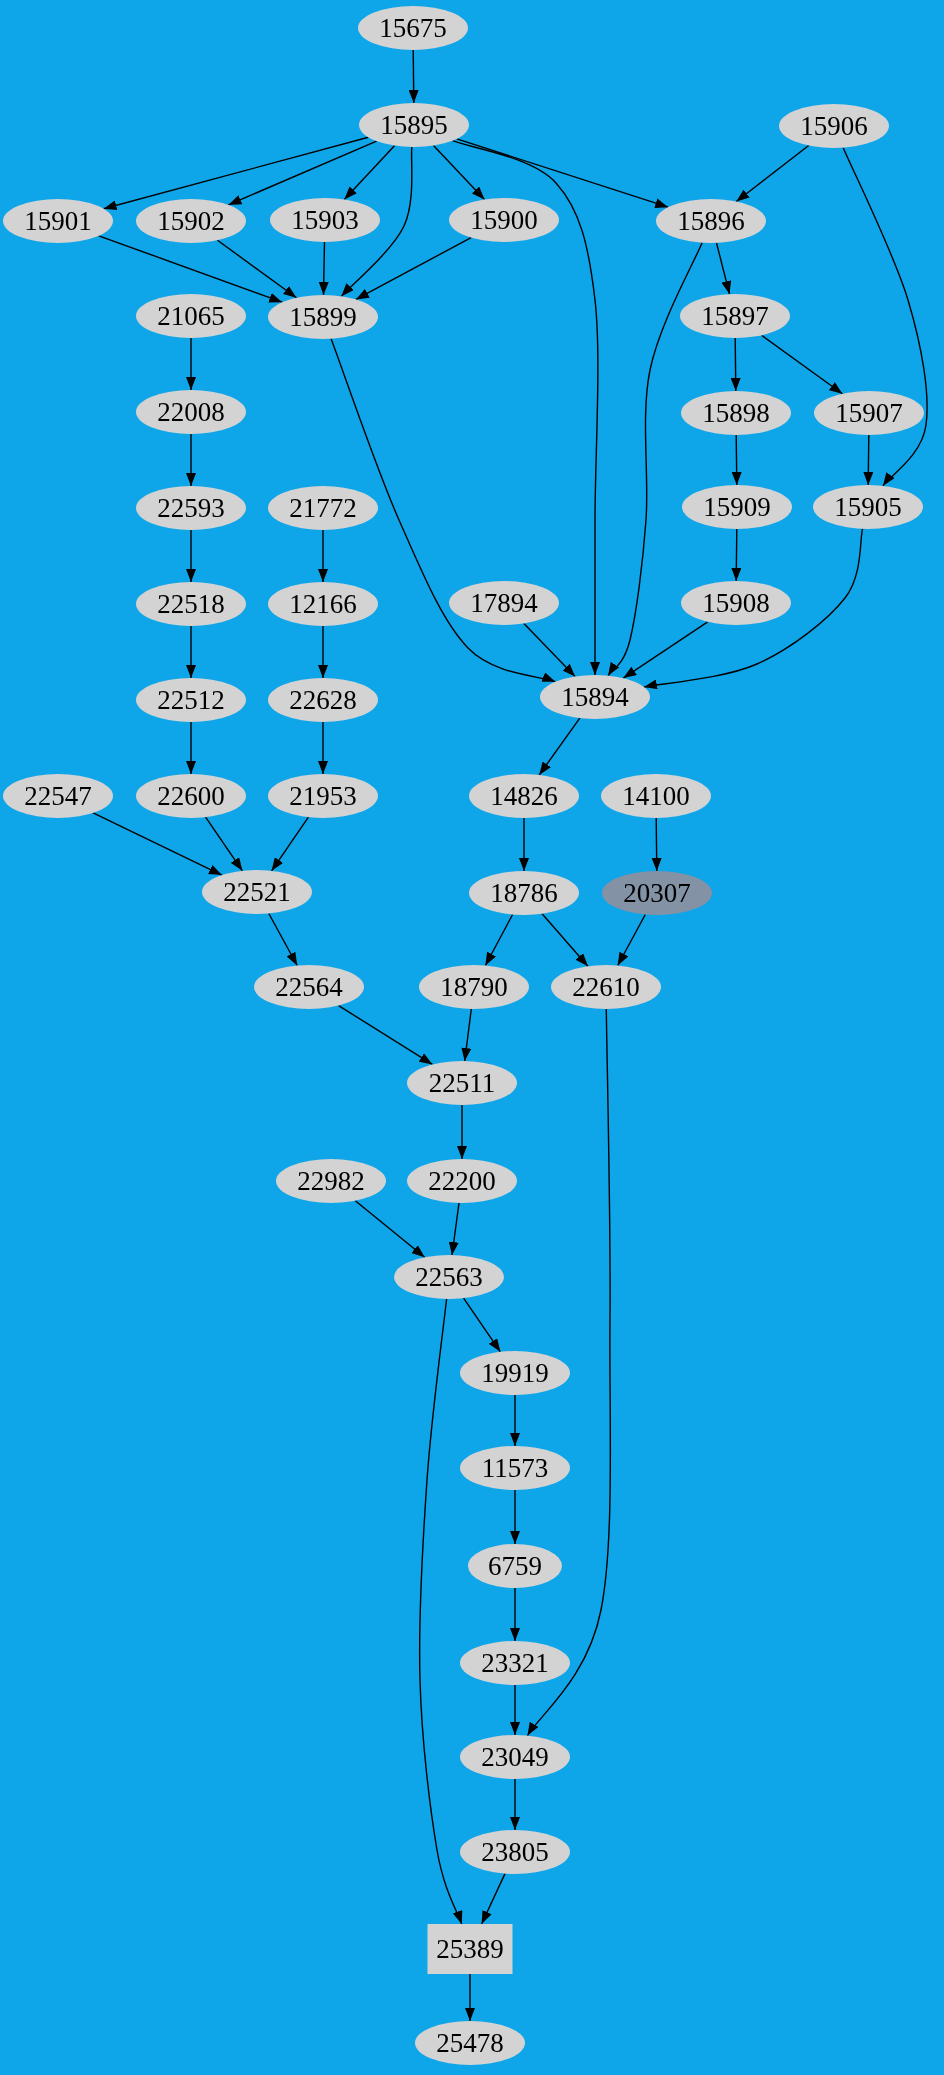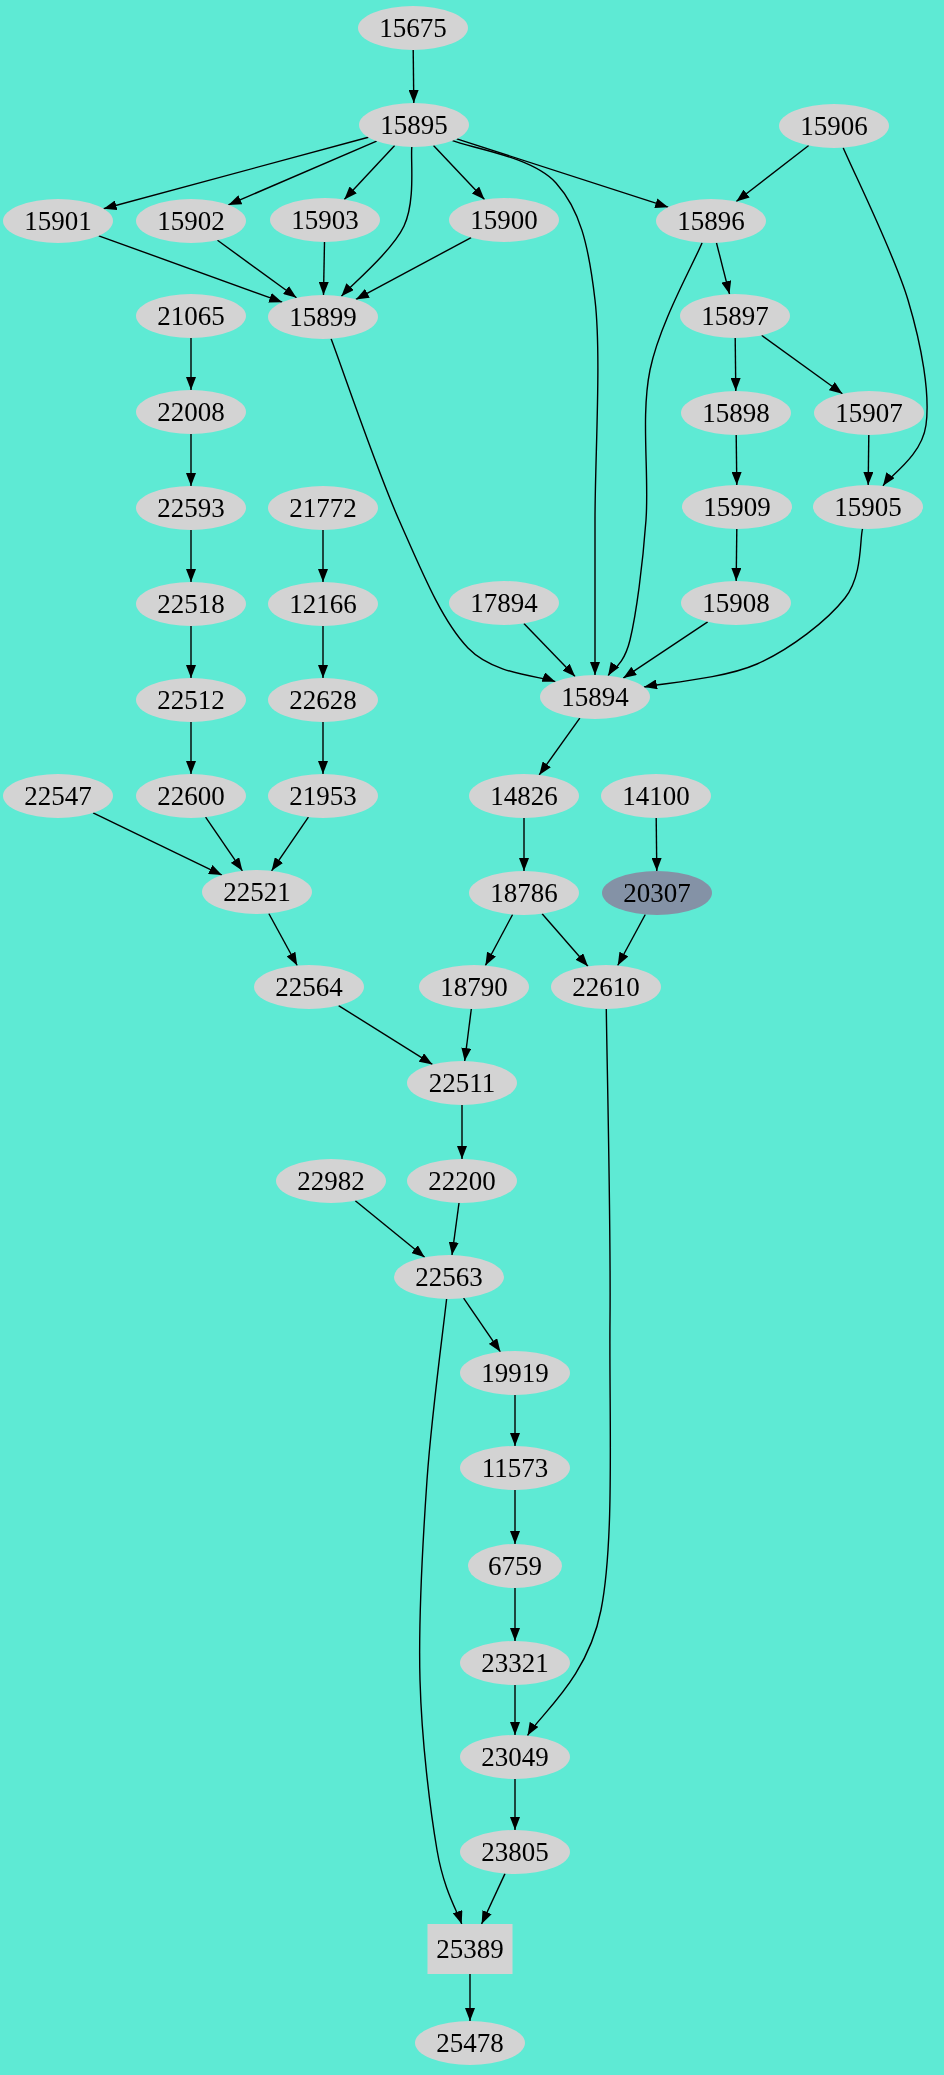--- a/index.html
+++ b/index.html
@@ -4,21 +4,21 @@
 <style>
   html, body {
     margin: 0;
     padding: 0;
     background: #ffffff;
   }
   .graph-canvas {
     position: relative;
     width: 944px;
     height: 2075px;
-    background: #5eead4;
+    background: #0ea5e9;
     font-family: "Liberation Serif", "DejaVu Serif", serif;
   }
   svg { display: block; }
   .node-shape { stroke: none; }
   .node-label {
     font-family: "Liberation Serif", "DejaVu Serif", serif;
     font-size: 27px;
     fill: #000000;
     text-anchor: middle;
   }

